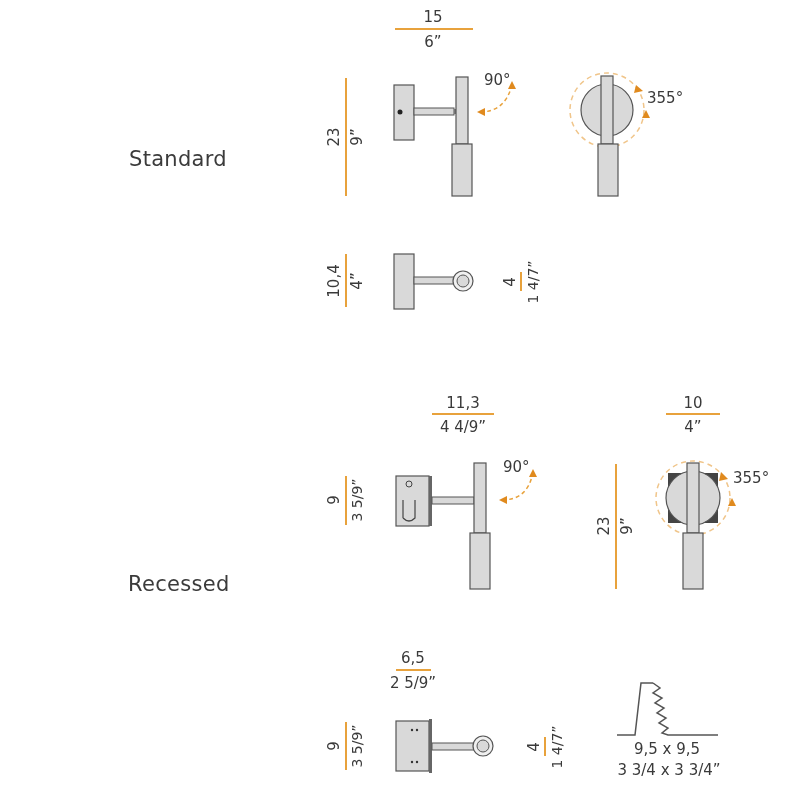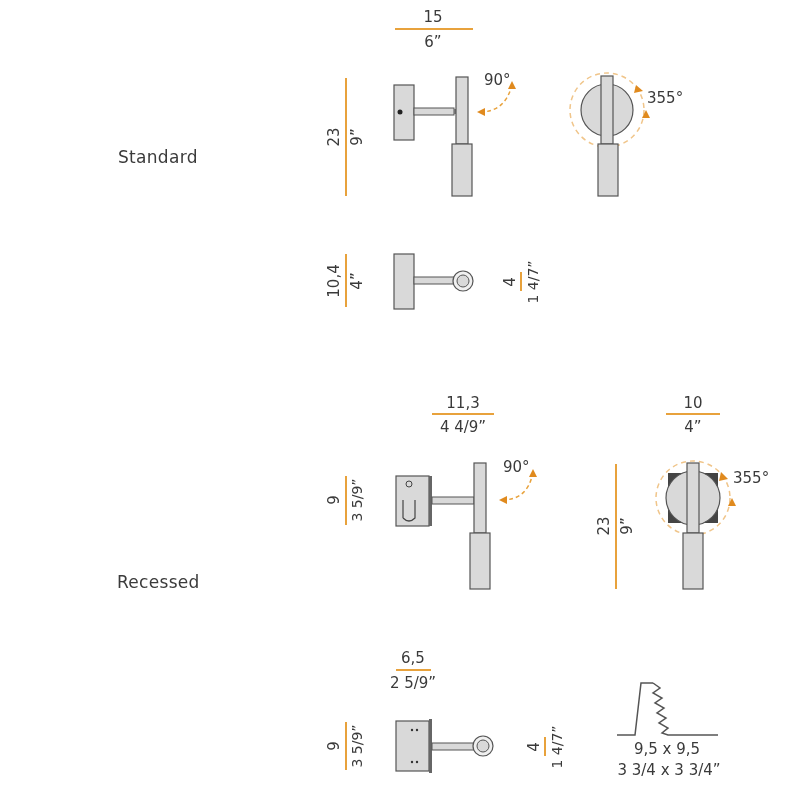--- a/index.html
+++ b/index.html
@@ -1,17 +1,17 @@
 <!DOCTYPE html>
 <html><head>
 <meta charset="utf-8">
 <style>
   html,body{margin:0;padding:0;background:#ffffff;}
   body{width:800px;height:800px;position:relative;overflow:hidden;font-family:"DejaVu Sans","Liberation Sans",sans-serif;color:#3a3a3a;}
-  .label{position:absolute;font-size:17px;color:#3b3b3b;letter-spacing:0.3px;}
+  .label{position:absolute;font-size:21px;color:#3b3b3b;letter-spacing:0.3px;margin-left:11px;}
   svg{position:absolute;left:0;top:0;}
   .txt{font-family:"DejaVu Sans","Liberation Sans",sans-serif;fill:#3a3a3a;}
 </style>
 </head>
 <body>
 
 <div class="label" style="left:118px;top:147px;">Standard</div>
 <div class="label" style="left:117px;top:572px;">Recessed</div>
 
 <svg width="800" height="800" viewBox="0 0 800 800">

